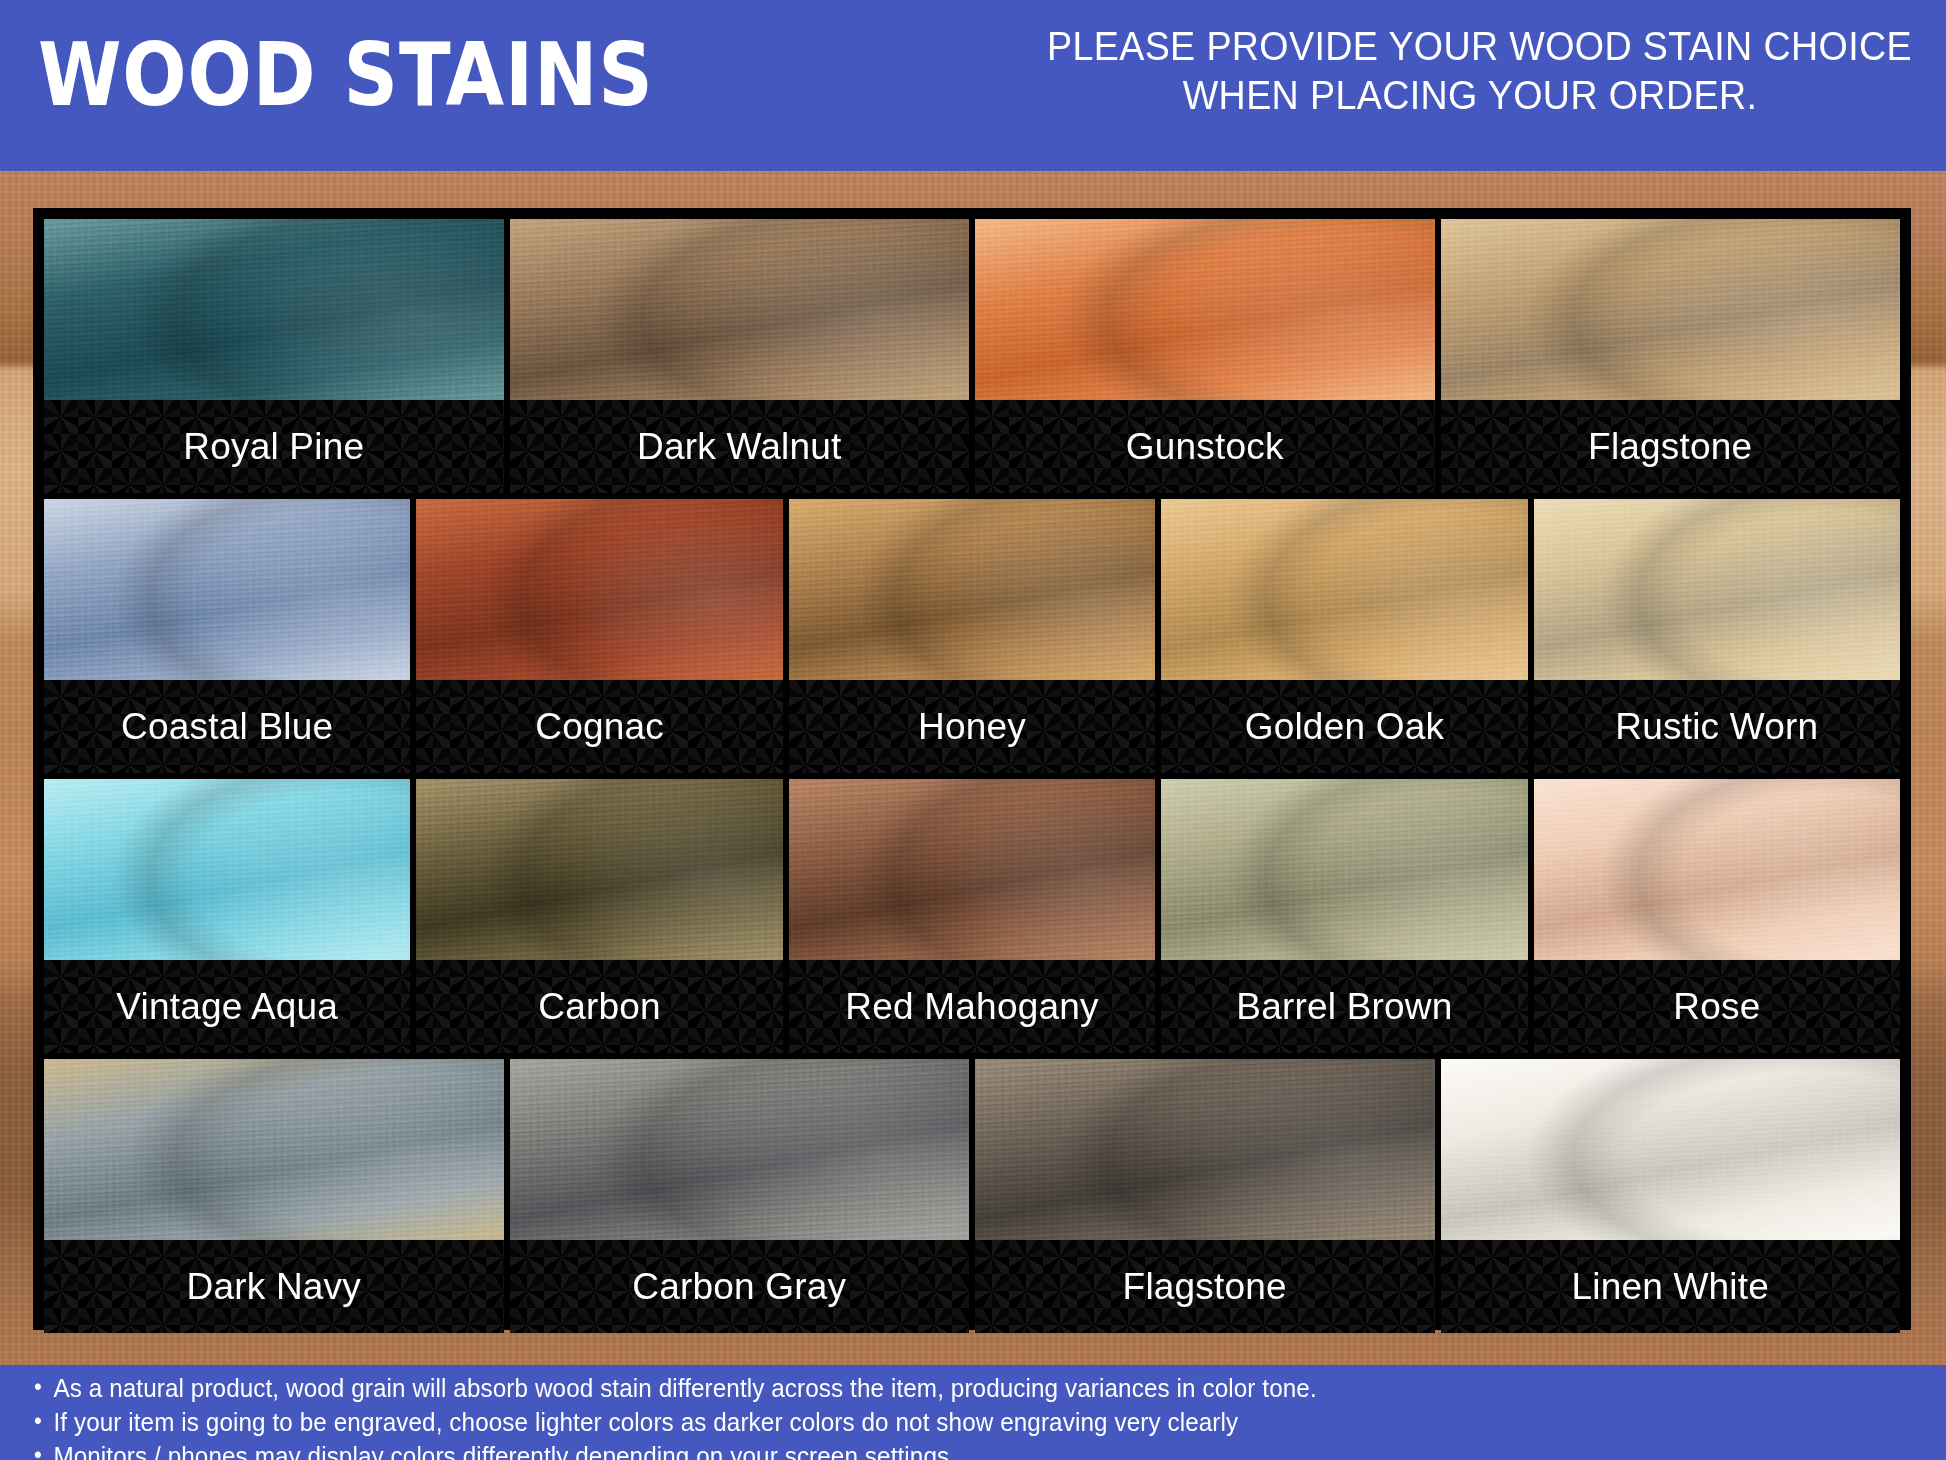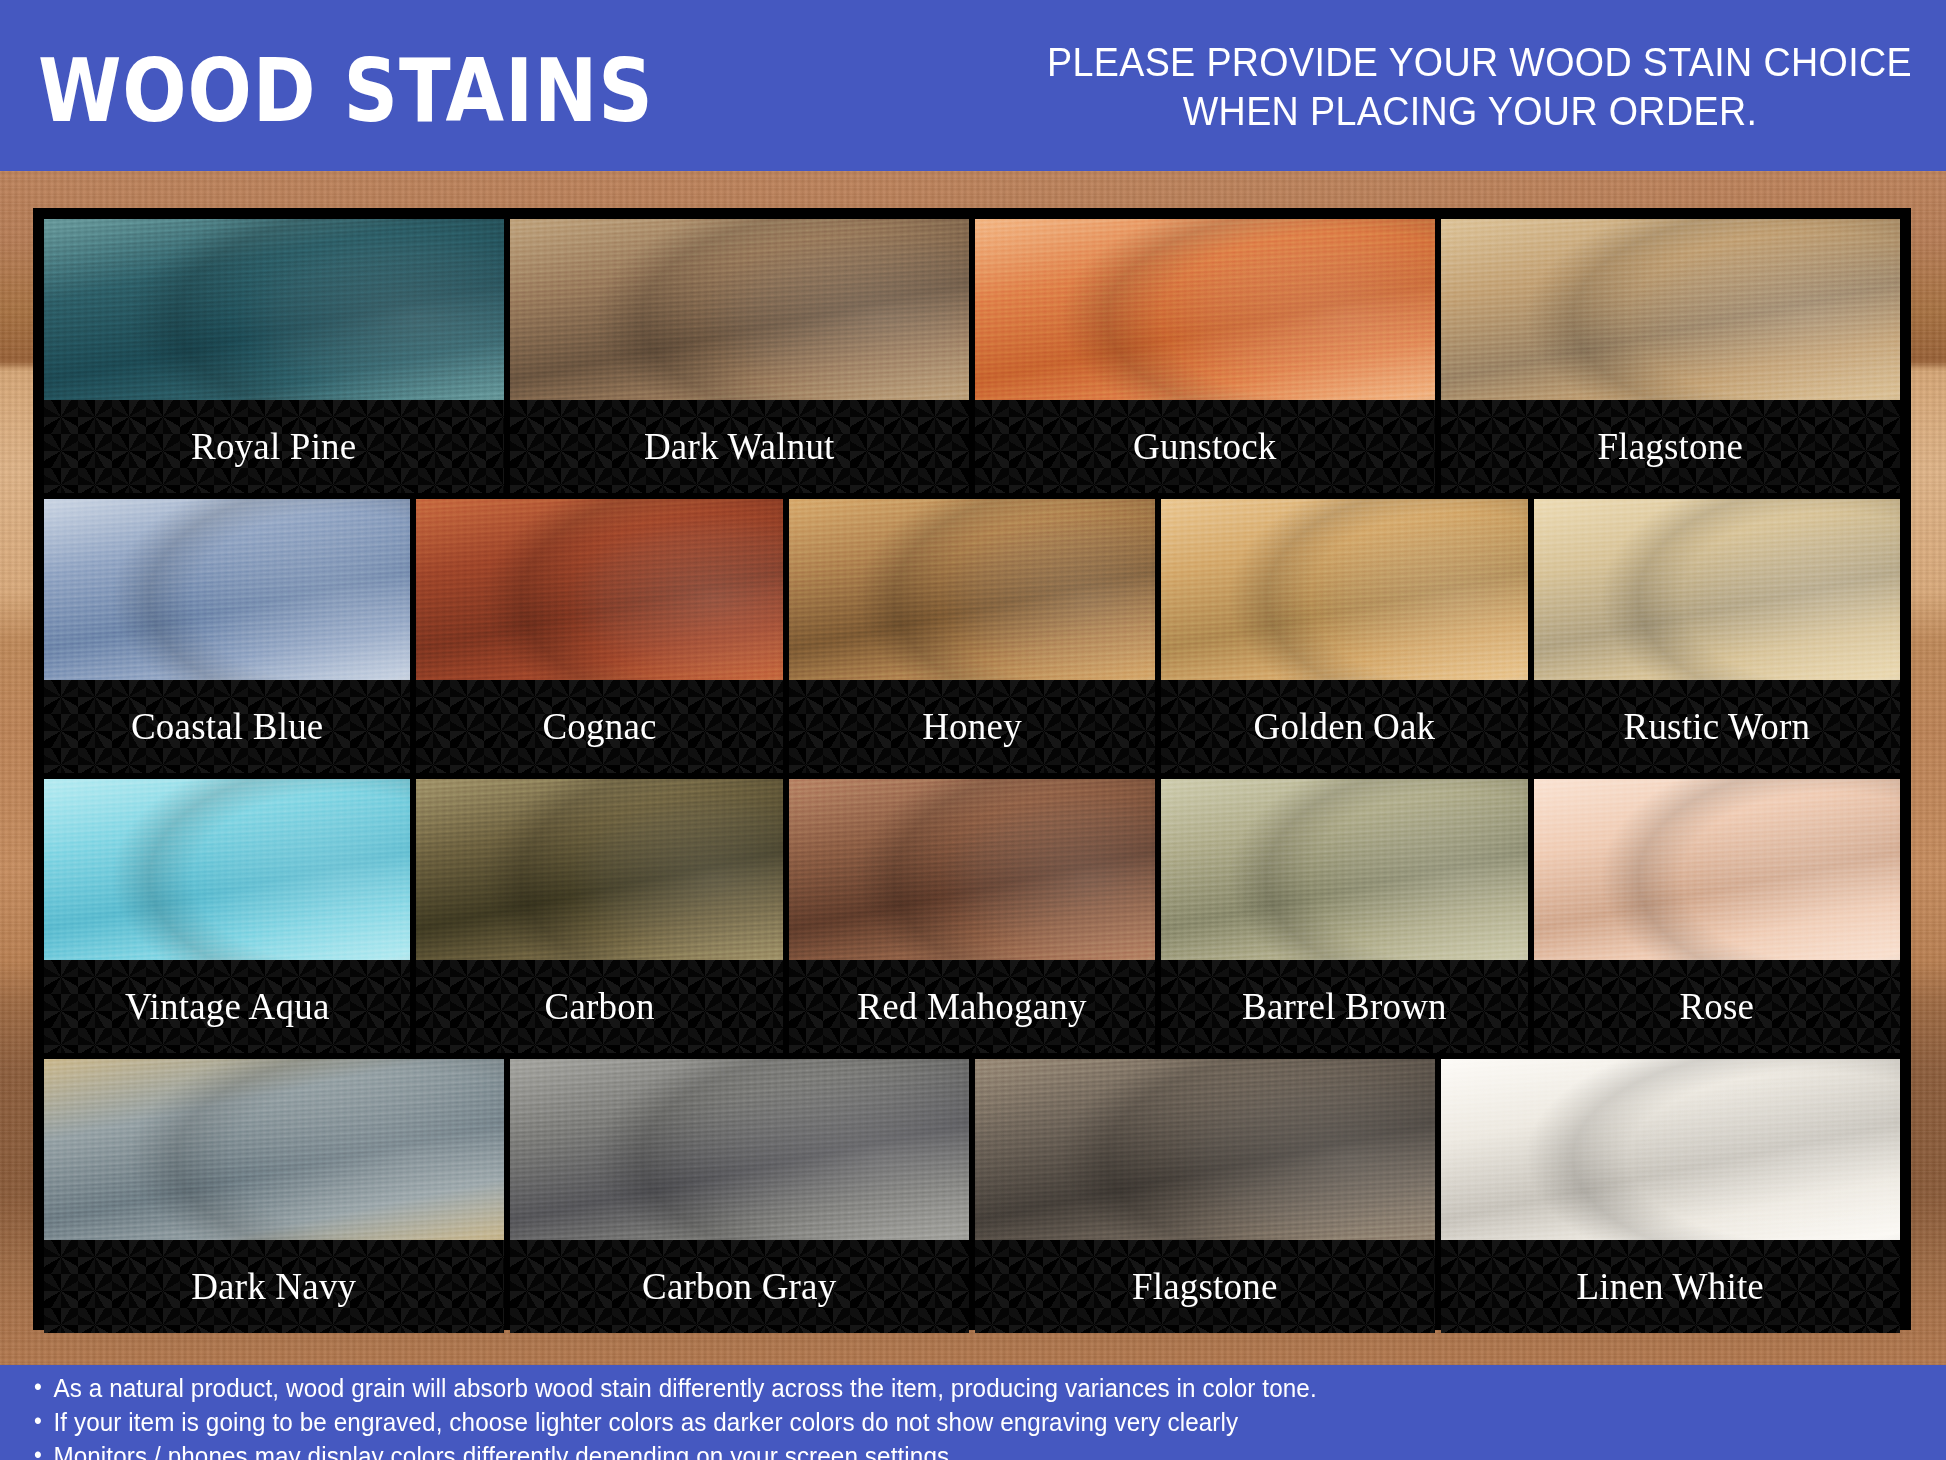--- a/index.html
+++ b/index.html
@@ -21,21 +21,20 @@
 
   
   .header {
     position: absolute;
     left: 0; top: 0;
     width: 1946px;
     height: 171px;
     background: #4558c0;
     display: flex;
     align-items: center;
-    margin-top: 16px;
   }
 
   .header-title {
     position: absolute;
     left: 38px;
     top: 20px;
     font-size: 88px;
     font-weight: 900;
     color: #ffffff;
     letter-spacing: 1px;
@@ -204,21 +203,21 @@
   }
 
   .label-strip .label-text {
     position: relative;
     z-index: 3;
     color: #ffffff;
     font-size: 37px;
     font-weight: 400;
     letter-spacing: 0.2px;
     white-space: nowrap;
-    font-family: Liberation Serif, serif;
+    font-family: Liberation Sans, sans-serif;
   }
 
   
   .footer {
     position: absolute;
     left: 0; top: 1365px;
     width: 1946px;
     height: 95px;
     background: #4558c0;
     padding: 9px 0 0 34px;

